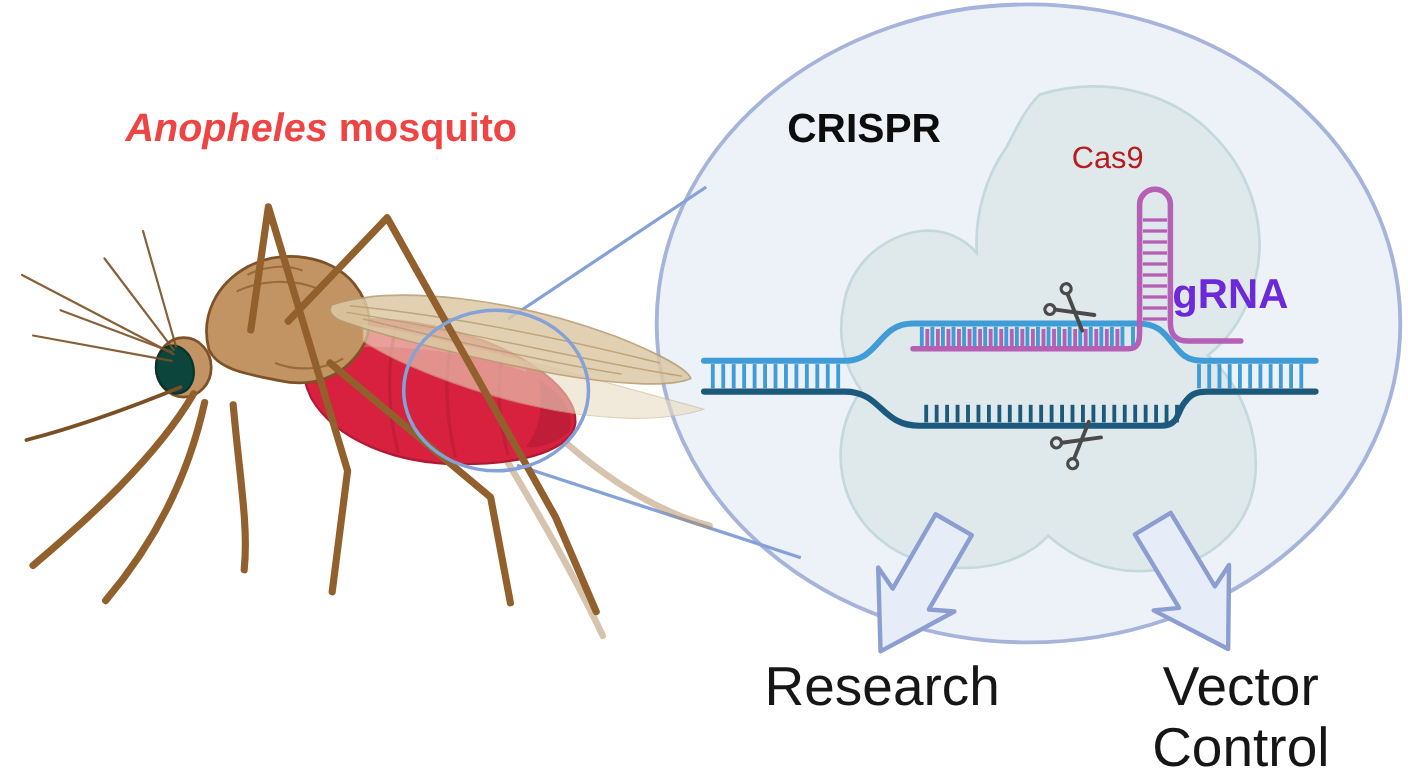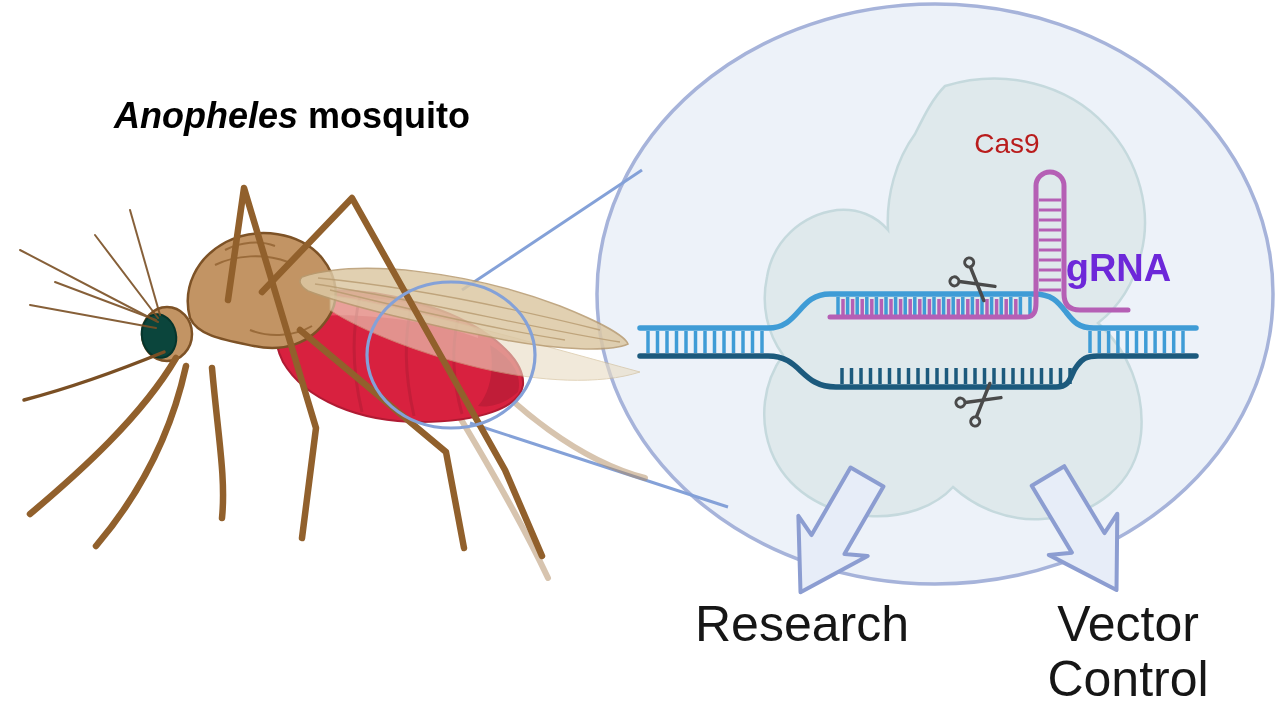--- a/index.html
+++ b/index.html
@@ -1,21 +1,21 @@
 <!DOCTYPE html>
 <html><head>
 <meta charset="utf-8">
 <style>
   html,body{margin:0;padding:0;background:#ffffff;}
   .stage{
     position:relative;width:1280px;height:701px;background:#ffffff;overflow:hidden;
     font-family:"Liberation Sans",sans-serif;
   }
   .stage svg{position:absolute;left:0;top:0;}
-  .lbl{position:absolute;text-align:center;color:#000000;white-space:nowrap;}
+  .lbl{position:absolute;text-align:center;color:#ef4444;white-space:nowrap;}
   .lbl-mosquito{left:102px;top:95px;width:380px;font-size:36px;font-weight:700;}
   .lbl-mosquito .genus{font-style:italic;}
   .lbl-crispr{left:698px;top:96px;width:175px;font-size:37px;font-weight:700;color:#0d0d0d;}
   .lbl-cas9{left:927px;top:128px;width:160px;font-size:28px;font-weight:400;color:#b91c1c;}
   .lbl-grna{left:1046px;top:247px;width:145px;font-size:38px;font-weight:600;color:#6d28d9;}
   .outcome{position:absolute;top:597px;width:320px;font-size:50px;font-weight:400;
            line-height:55px;text-align:center;color:#161616;}
   .outcome-basic{left:642px;}
   .outcome-vector{left:968px;}
 </style>
@@ -251,20 +251,21 @@
       <polygon transform="translate(867,477) rotate(30)" points="-19,0 -19,78 -40,68 0,133 40,68 19,78 19,0"></polygon>
       <polygon transform="translate(1048,476) rotate(-31)" points="-19,0 -19,78 -40,68 0,133 40,68 19,78 19,0"></polygon>
     </g>
   </svg>
 
   <div class="lbl lbl-mosquito">
     <span class="genus">Anopheles</span>
     <span>mosquito</span>
   </div>
 
+  <div class="lbl lbl-crispr">CRISPR</div>
 
   <div class="lbl lbl-cas9">Cas9</div>
 
   <div class="lbl lbl-grna">gRNA</div>
 
   <div class="outcome outcome-basic">
     <div>Research</div>
   </div>
 
   <div class="outcome outcome-vector">

